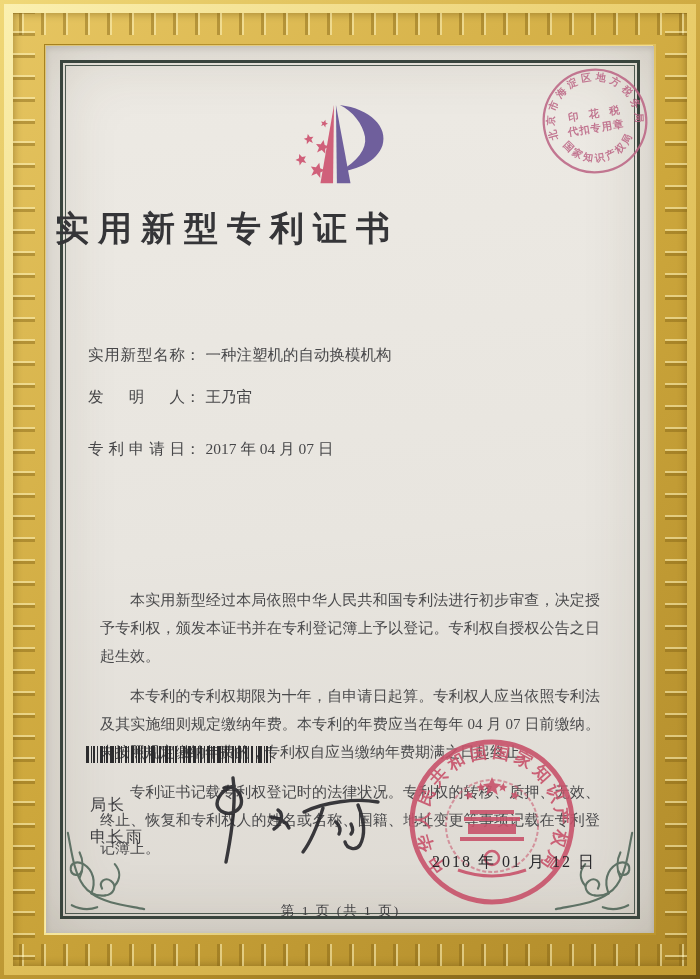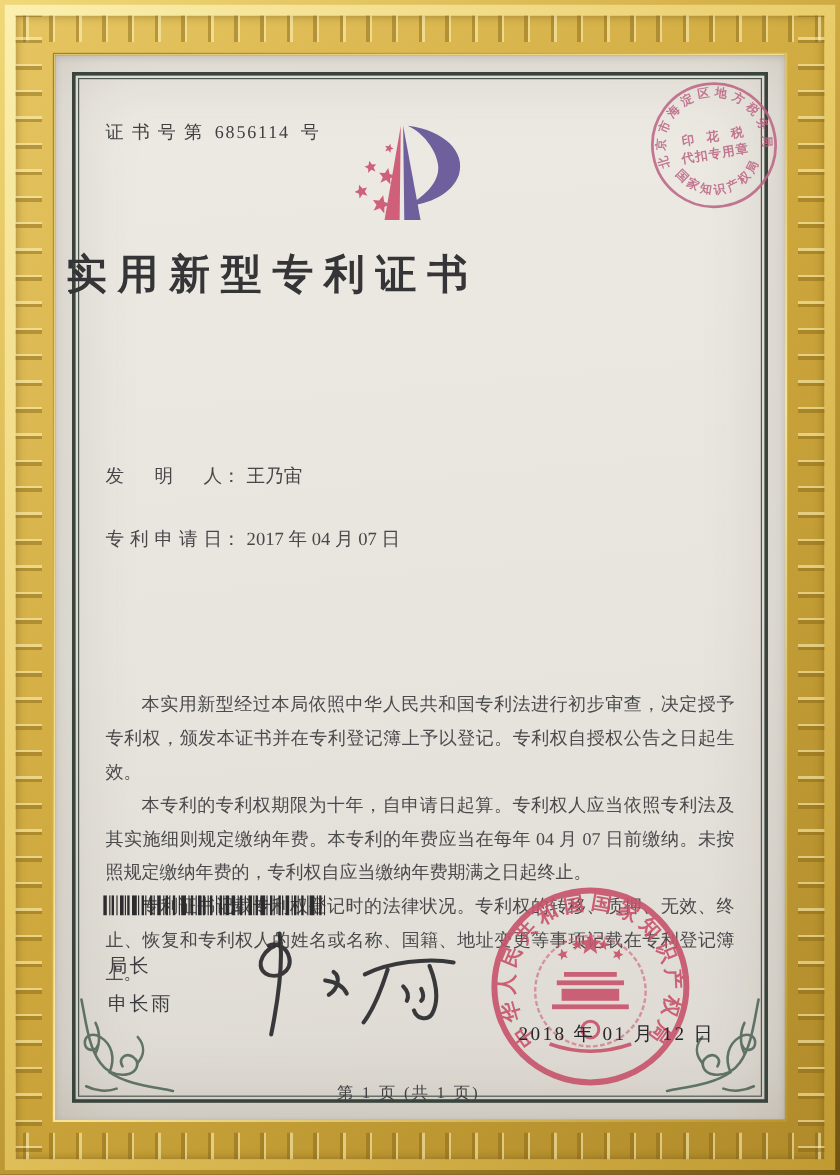--- a/index.html
+++ b/index.html
@@ -68,21 +68,21 @@
   .field .flabel{display:inline-block;min-width:97px;text-align:justify;text-align-last:justify;}
   .field .fvalue{margin-left:5px;}
   .field:nth-of-type(1){top:241px;}
   .field:nth-of-type(2){top:299px;}
   .field:nth-of-type(3){top:341px;}
   .field:nth-of-type(4){top:393px;}
   .field:nth-of-type(5){top:441px;}
   .field:nth-of-type(6){top:493px;}
 
   .paras{position:absolute;left:42px;top:528px;width:524px;z-index:2;}
-  .paras p{margin:0;text-indent:2em;font-size:15px;line-height:28px;
+  .paras p{margin:12px;text-indent:2em;font-size:15px;line-height:28px;
       text-align:justify;color:#4a4a4c;}
 
   .barcode{position:absolute;left:40px;top:700px;z-index:2;}
 
   .sig-title{position:absolute;left:44px;top:749px;z-index:2;font-size:16px;color:#3d3d40;letter-spacing:2px;}
   .sig-name{position:absolute;left:44px;top:781px;z-index:2;font-size:16px;color:#3d3d40;letter-spacing:2px;}
   .signature{position:absolute;left:130px;top:726px;z-index:3;}
   .sig-stroke{fill:none;stroke:#2a2a2e;stroke-width:3.4;stroke-linecap:round;stroke-linejoin:round;opacity:.92;}
 
   .seal{position:absolute;left:360px;top:690px;width:172px;height:172px;z-index:3;opacity:.9;}
@@ -135,25 +135,20 @@
         <path d="M 84,6 C 80,26 78,46 68,60 C 63,67 55,71 46,70"></path>
         <path d="M 6,84 C 26,80 46,78 60,68"></path>
         <path d="M 46,70 C 37,69 33,60 40,55 C 46,51 53,56 49,63"></path>
         <path d="M 60,68 C 55,56 58,44 68,38 C 75,34 82,37 81,44 C 80,50 72,51 70,45"></path>
         <path d="M 36,60 C 30,53 30,45 36,38"></path>
         <path d="M 72,26 C 68,34 68,44 72,52"></path>
         <path d="M 80,80 C 72,84 62,85 54,82"></path>
       </g>
     </svg>
 
-    <div class="cert-no">
-      <span>证 书 号 第</span>
-      <span class="num">6856114</span>
-      <span>号</span>
-    </div>
 
     <svg class="logo" width="155" height="95" viewBox="0 0 160 98">
       <defs>
         <path id="star" d="M 0,-6 L 1.8,-1.8 L 6,-1.2 L 2.8,1.6 L 3.8,6 L 0,3.2 L -3.8,6 L -2.8,1.6 L -6,-1.2 L -1.8,-1.8 Z"></path>
       </defs>
       <path d="M 64,5 L 50,86 L 63,86 Z" fill="#d0607a"></path>
       <path d="M 66,5 L 67,86 L 81,86 Z" fill="#6f5f9c"></path>
       <path d="M 70,5 C 102,9 120,28 114,47 C 108,64 88,72 70,74 C 88,63 98,51 96,38 C 94,25 83,11 70,5 Z" fill="#6f5f9c"></path>
       <g fill="#d0607a">
         <use href="#star" transform="translate(54,24) scale(0.62) rotate(18)"></use>
@@ -175,20 +170,23 @@
       </text>
       <text class="ts-c ts-c1" x="62" y="56" text-anchor="middle">印 花 税</text>
       <text class="ts-c ts-c2" x="60" y="71" text-anchor="middle">代扣专用章</text>
       <text class="ts-arc2">
         <textPath href="#ts-bot" startOffset="50%" text-anchor="middle">国家知识产权局</textPath>
       </text>
     </svg>
 
     <h1 class="title">实用新型专利证书</h1>
 
+    <div class="field">
+      <span class="flabel">实用新型名称</span><span class="fcolon">：</span><span class="fvalue">一种注塑机的自动换模机构</span>
+    </div>
     <div class="field">
       <span class="flabel">发明人</span><span class="fcolon">：</span><span class="fvalue">王乃宙</span>
     </div>
     <div class="field">
       <span class="flabel">专利申请日</span><span class="fcolon">：</span><span class="fvalue">2017 年 04 月 07 日</span>
     </div>
 
     <div class="paras">
       <p>本实用新型经过本局依照中华人民共和国专利法进行初步审查，决定授予专利权，颁发本证书并在专利登记簿上予以登记。专利权自授权公告之日起生效。</p>
       <p>本专利的专利权期限为十年，自申请日起算。专利权人应当依照专利法及其实施细则规定缴纳年费。本专利的年费应当在每年 04 月 07 日前缴纳。未按照规定缴纳年费的，专利权自应当缴纳年费期满之日起终止。</p>

